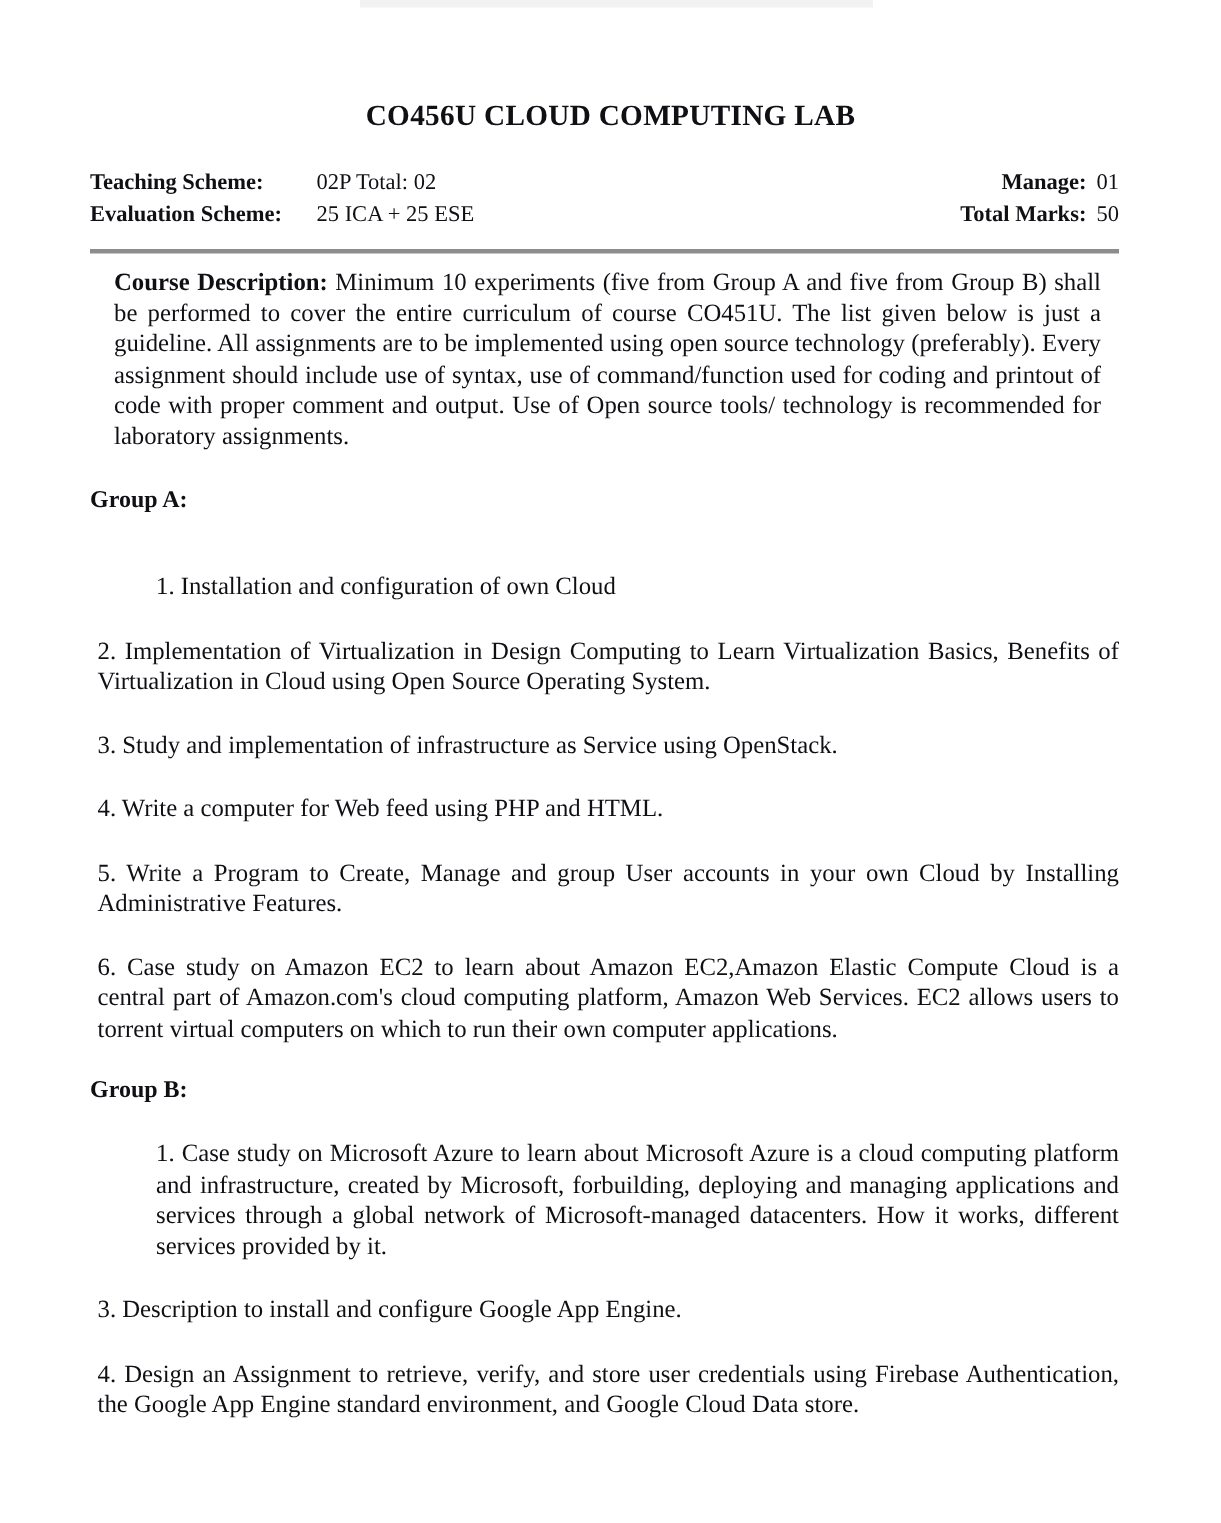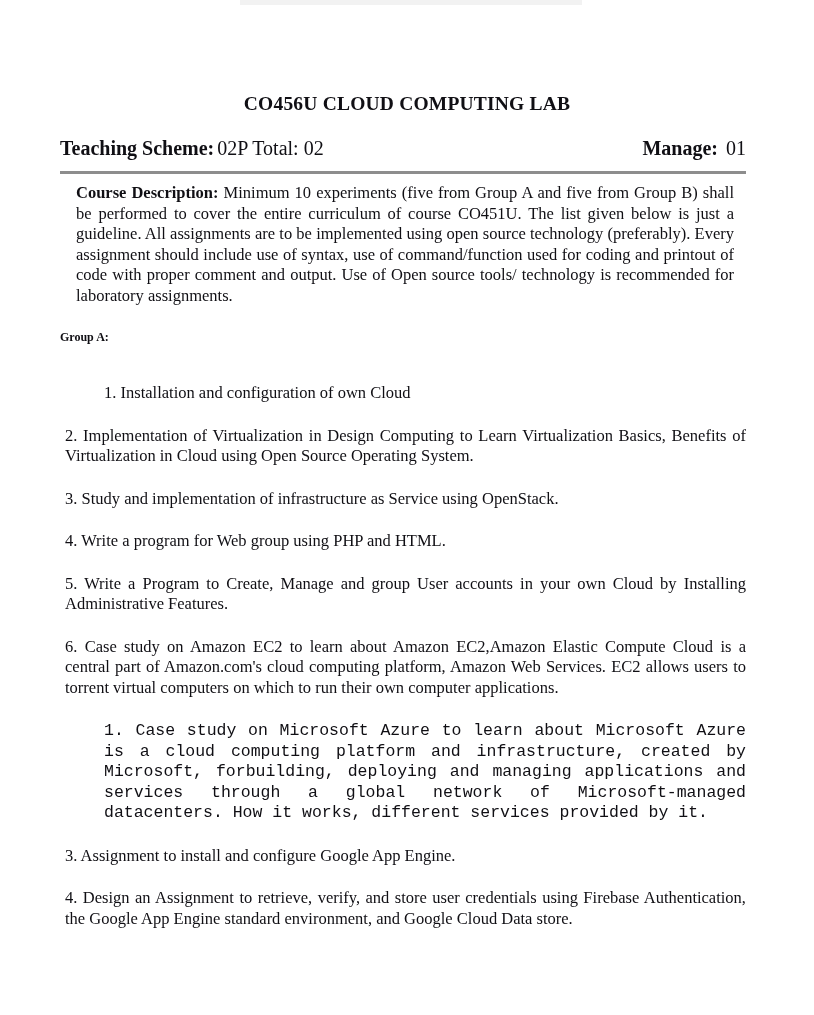--- a/index.html
+++ b/index.html
@@ -33,33 +33,33 @@
     left: 0;
     width: 814px;
   }
 
   .doc-title {
     text-align: center;
     font-weight: bold;
     font-size: 19.5px;
     letter-spacing: 0.2px;
     margin: 0;
-    padding-top: 93px;
+    padding-top: 67px;
   }
 
   
   .scheme-block {
     margin-top: 23px;
     padding: 0 68px 0 60px;
   }
   .scheme-row {
     display: flex;
     align-items: flex-start;
     justify-content: space-between;
-    font-size: 20px;
+    font-size: 15px;
     line-height: 21px;
     gap: 42px;
   }
   .scheme-left {
     display: flex;
     align-items: baseline;
     white-space: nowrap;
   }
   .scheme-label {
     font-weight: bold;
@@ -99,21 +99,21 @@
   }
   .desc {
     margin-top: 9px !important;
     padding-left: 4px;
   }
   .desc .lead {
     font-weight: bold;
   }
 
   .group-heading {
-    font-size: 12px;
+    font-size: 16px;
     font-weight: bold;
     margin: 0;
     padding-left: 0px;
   }
   .group-a-heading { margin-top: 24px; }
   .group-b-heading { margin-top: 22px; }
 
   .item-list {
     list-style: none;
     margin: 0;
@@ -125,21 +125,20 @@
     text-align: justify;
     padding-left: 5px;
     margin-top: 22px;
   }
   .item:first-child {
     margin-top: 38px;
     margin-left: 39px;
   }
   .group-b .item:first-child {
     margin-top: 23px;
-    font-family: Liberation Mono, monospace;
   }
   .item .num { font-weight: normal; }
 
   
   .item, p.para { text-justify: inter-word; }
 </style>
 </head>
 <body>
 
 <div class="scan-band"></div>
@@ -152,20 +151,30 @@
     <div class="scheme-row">
       <span class="scheme-left">
         <span class="scheme-label wide">Teaching Scheme:</span>
         <span class="scheme-value">02P Total: 02</span>
       </span>
       <span class="scheme-right">
         <span class="scheme-label">Manage:</span>
         <span class="scheme-value">01</span>
       </span>
     </div>
+    <div class="scheme-row">
+      <span class="scheme-left">
+        <span class="scheme-label wide">Evaluation Scheme:</span>
+        <span class="scheme-value">25 ICA + 25 ESE</span>
+      </span>
+      <span class="scheme-right">
+        <span class="scheme-label">Total Marks:</span>
+        <span class="scheme-value">50</span>
+      </span>
+    </div>
   </div>
 
   <div class="rule"></div>
 
   <div class="content">
 
     <p class="para desc">
       <span class="lead">Course Description:</span><span> Minimum 10 experiments (five from Group A and five from Group B) shall be performed to cover the entire curriculum of course CO451U. The list given below is just a guideline. All assignments are to be implemented using open source technology (preferably). Every assignment should include use of syntax, use of command/function used for coding and printout of code with proper comment and output. Use of Open source tools/ technology is recommended for laboratory assignments.</span>
     </p>
 
@@ -175,37 +184,38 @@
       <li class="item">
         <span class="num">1.</span><span> Installation and configuration of own Cloud</span>
       </li>
       <li class="item">
         <span class="num">2.</span><span> Implementation of Virtualization in Design Computing to Learn Virtualization Basics, Benefits of Virtualization in Cloud using Open Source Operating System.</span>
       </li>
       <li class="item">
         <span class="num">3.</span><span> Study and implementation of infrastructure as Service using OpenStack.</span>
       </li>
       <li class="item">
-        <span class="num">4.</span><span> Write a program for Web group using PHP and HTML.</span>
+        <span class="num">4.</span><span> Write a computer for Web feed using PHP and HTML.</span>
       </li>
       <li class="item">
         <span class="num">5.</span><span> Write a Program to Create, Manage and group User accounts in your own Cloud by Installing Administrative Features.</span>
       </li>
       <li class="item">
         <span class="num">6.</span><span> Case study on Amazon EC2 to learn about Amazon EC2,Amazon Elastic Compute Cloud is a central part of Amazon.com's cloud computing platform, Amazon Web Services. EC2 allows users to torrent virtual computers on which to run their own computer applications.</span>
       </li>
     </ul>
 
+    <h2 class="group-heading group-b-heading">Group B:</h2>
 
     <ul class="item-list group-b">
       <li class="item">
         <span class="num">1.</span><span> Case study on Microsoft Azure to learn about Microsoft Azure is a cloud computing platform and infrastructure, created by Microsoft, forbuilding, deploying and managing applications and services through a global network of Microsoft-managed datacenters. How it works, different services provided by it.</span>
       </li>
       <li class="item">
-        <span class="num">3.</span><span> Assignment to install and configure Google App Engine.</span>
+        <span class="num">3.</span><span> Description to install and configure Google App Engine.</span>
       </li>
       <li class="item">
         <span class="num">4.</span><span> Design an Assignment to retrieve, verify, and store user credentials using Firebase Authentication, the Google App Engine standard environment, and Google Cloud Data store.</span>
       </li>
 
     </ul>
 
   </div>
 </div>
 

